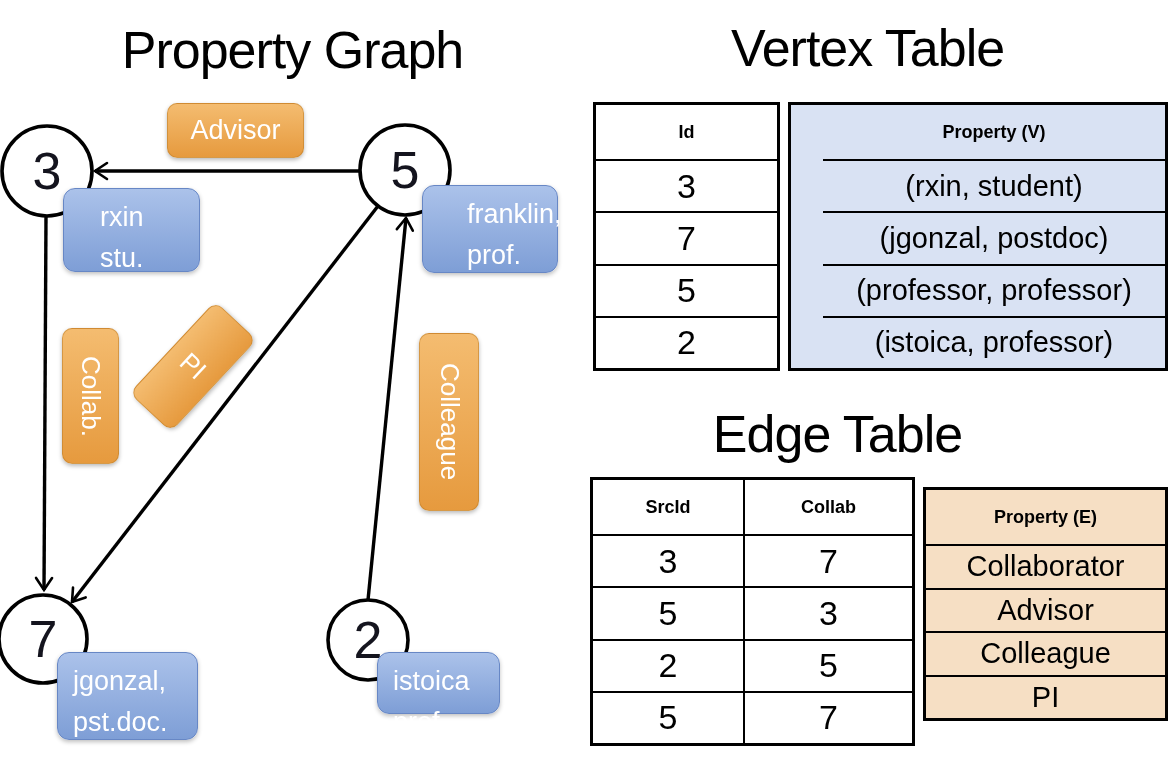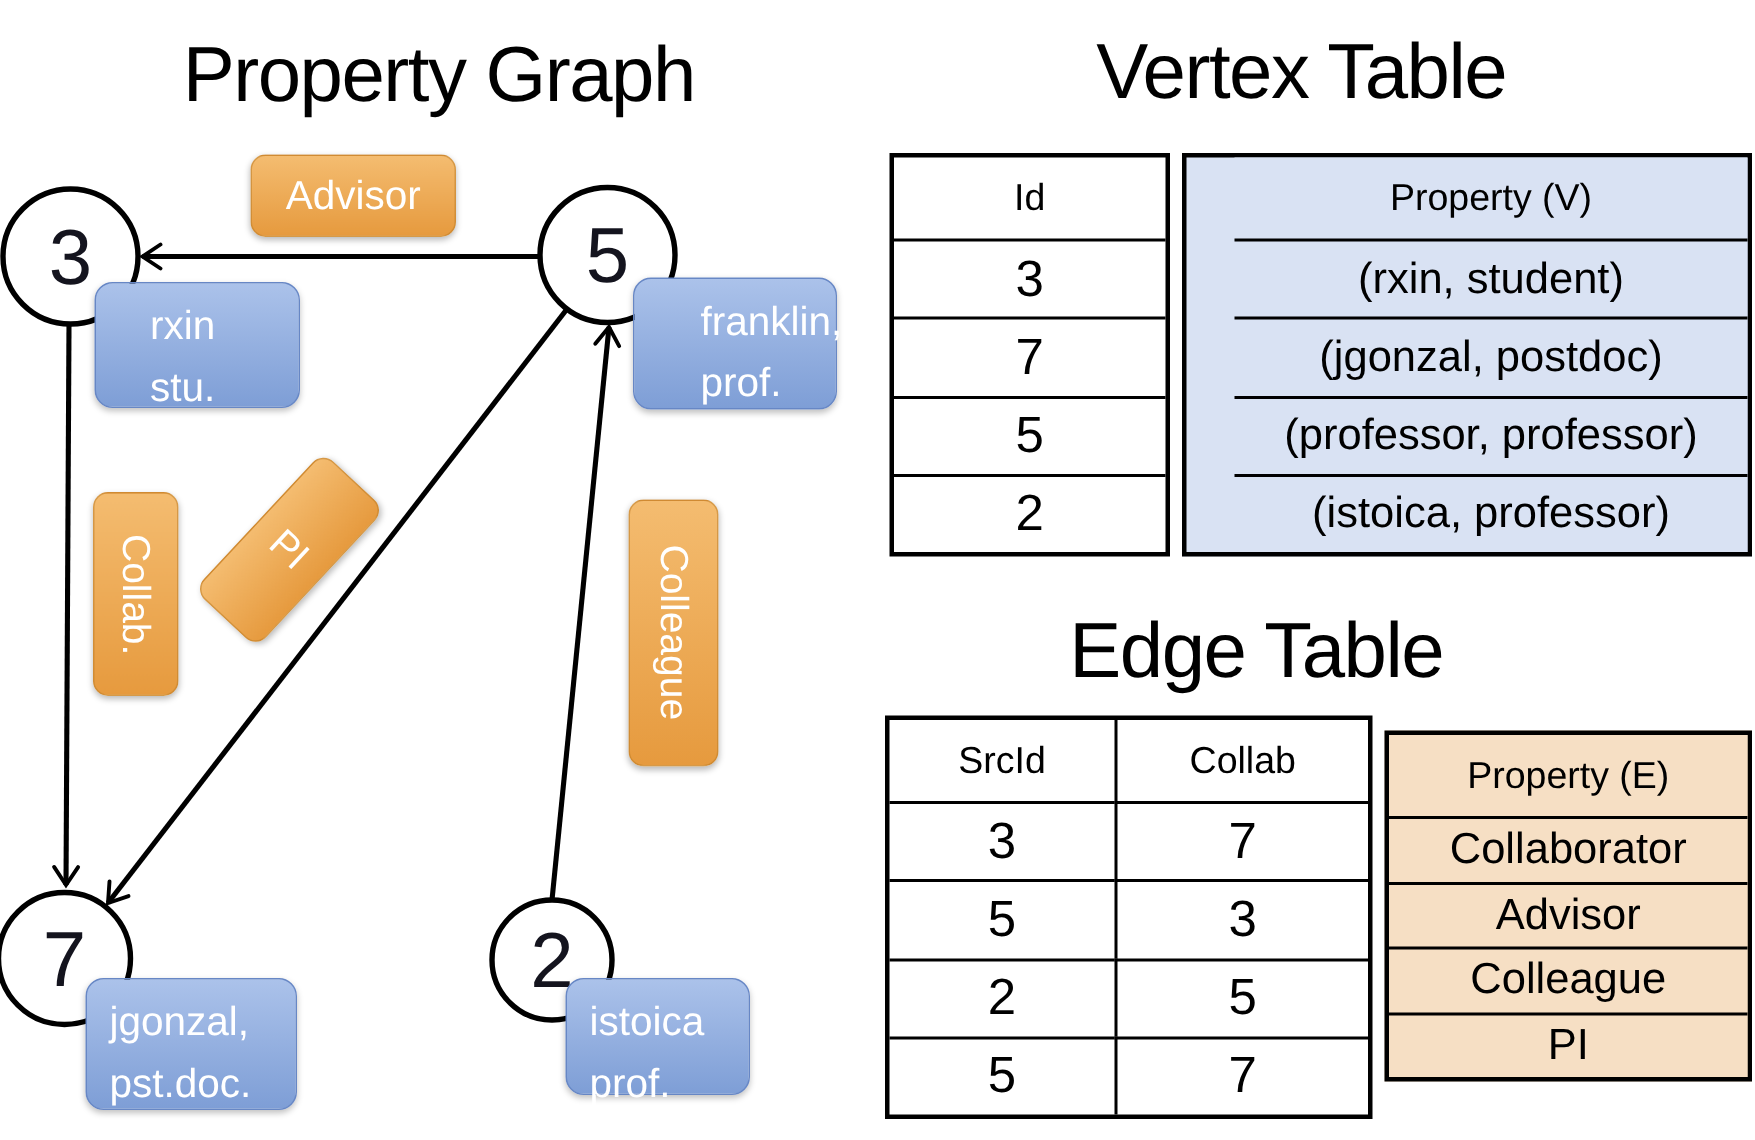--- a/index.html
+++ b/index.html
@@ -34,21 +34,21 @@
   
   .subtable{
     position:absolute;box-sizing:border-box;border:3px solid #000;
     display:grid;z-index:2;background:#fff;
   }
   .tcell{
     display:flex;align-items:center;justify-content:center;
     border-top:2px solid #000;color:#000;font-size:29px;white-space:nowrap;
   }
   .tcell.first{border-top:none;}
-  .tcell.hdr{font-weight:normal;font-size:25px;}
+  .tcell.hdr{font-weight:bold;font-size:18px;}
   .tcell.num{font-size:34px;font-weight:300;}
   .twocol{grid-template-columns:150px 1fr;}
   .twocol .tcell.colsep{border-left:2px solid #000;}
   .bg-blue{background:#D9E2F3;}
   .bg-tan{background:#F6DFC4;}
 </style>
 </head>
 <body>
 
 <div id="stage">
@@ -92,21 +92,21 @@
     <span>stu.</span>
   </div>
   <div class="bbox" style="left:422px;top:185px;width:136px;height:88px;padding-left:44px;">
     <span>franklin,</span>
     <span>prof.</span>
   </div>
   <div class="bbox" style="left:57px;top:652px;width:141px;height:88px;">
     <span>jgonzal,</span>
     <span>pst.doc.</span>
   </div>
-  <div class="bbox" style="left:377px;top:652px;width:123px;height:78px;">
+  <div class="bbox" style="left:377px;top:652px;width:123px;height:62px;">
     <span>istoica</span>
     <span>prof.</span>
   </div>
 
   <div class="subtable" style="left:593px;top:102px;width:187px;height:269px;grid-template-rows:54px repeat(4,1fr);">
     <div class="tcell hdr first">Id</div>
     <div class="tcell num">3</div>
     <div class="tcell num">7</div>
     <div class="tcell num">5</div>
     <div class="tcell num">2</div>

